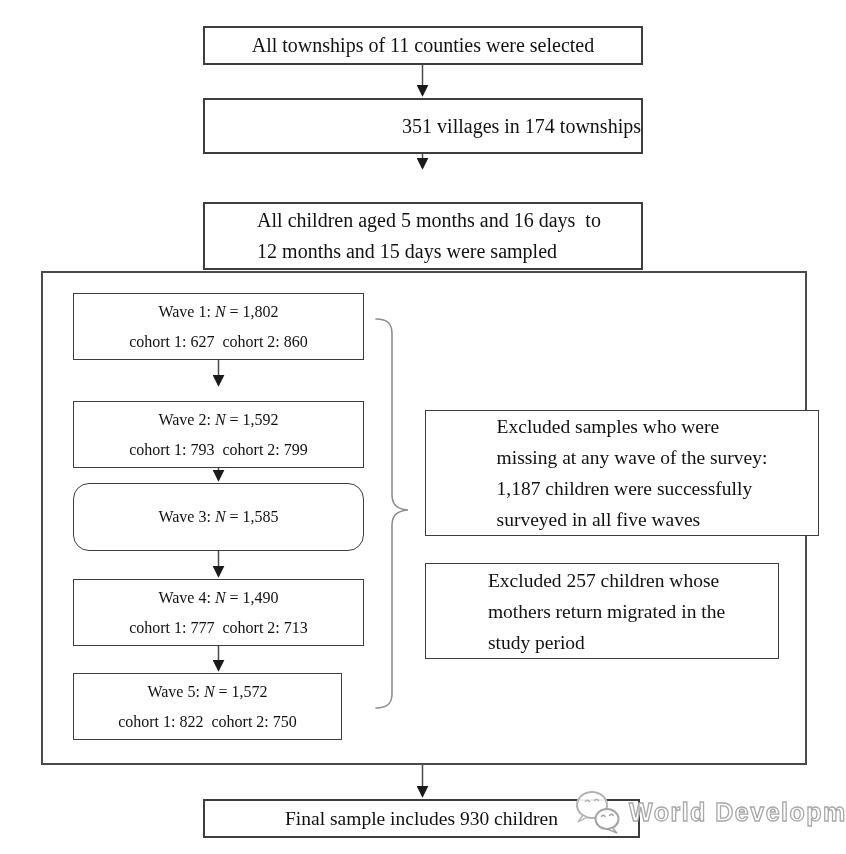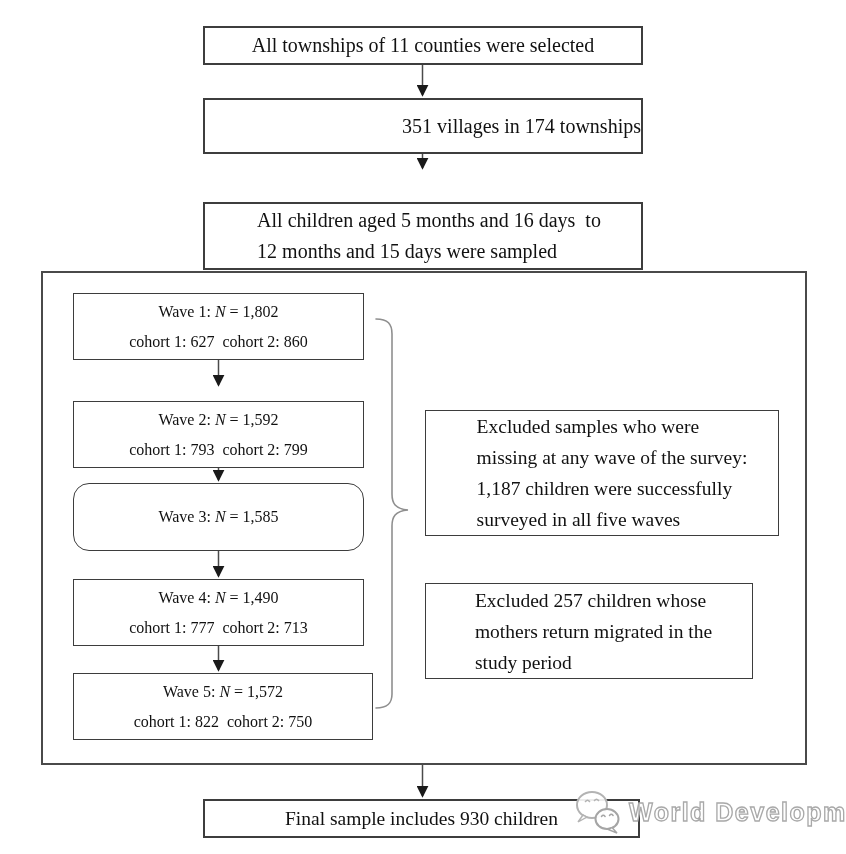--- a/index.html
+++ b/index.html
@@ -90,33 +90,33 @@
 
   <div class="box center wave-box" style="left:73px; top:483px; width:291px; height:68px;border-radius:16px;">
     <div class="wave-line"><span>Wave 3: </span><span class="nsym">N</span><span> = 1,585</span></div>
   </div>
 
   <div class="box center wave-box" style="left:73px; top:579px; width:291px; height:67px;">
     <div class="wave-line"><span>Wave 4: </span><span class="nsym">N</span><span> = 1,490</span></div>
     <div class="wave-line">cohort 1: 777  cohort 2: 713</div>
   </div>
 
-  <div class="box center wave-box" style="left:73px; top:673px; width:300px; height:67px;">
+  <div class="box center wave-box" style="left:73px; top:673px; width:269px; height:67px;">
     <div class="wave-line"><span>Wave 5: </span><span class="nsym">N</span><span> = 1,572</span></div>
     <div class="wave-line">cohort 1: 822  cohort 2: 750</div>
   </div>
 
-  <div class="box leftal exc-box" style="left:425px; top:379px; width:354px; height:126px; padding-left:20px; border-width:1.5px;">
+  <div class="box leftal exc-box" style="left:425px; top:379px; width:394px; height:126px; padding-left:20px; border-width:1.5px;">
     <div class="txt">Excluded samples who were
 missing at any wave of the survey:
 1,187 children were successfully
 surveyed in all five waves</div>
   </div>
 
-  <div class="box leftal exc-box" style="left:425px; top:552px; width:328px; height:96px; padding-left:9px; border-width:1.5px;">
+  <div class="box leftal exc-box" style="left:425px; top:532px; width:354px; height:96px; padding-left:9px; border-width:1.5px;">
     <div class="txt">Excluded 257 children whose
 mothers return migrated in the
 study period</div>
   </div>
 
   <div class="box center" style="left:203px; top:799px; width:437px; height:39px;">
     <div class="txt" style="font-size:19.5px;">Final sample includes 930 children</div>
   </div>
 
   <div class="watermark" style="left:571px; top:789px;">

